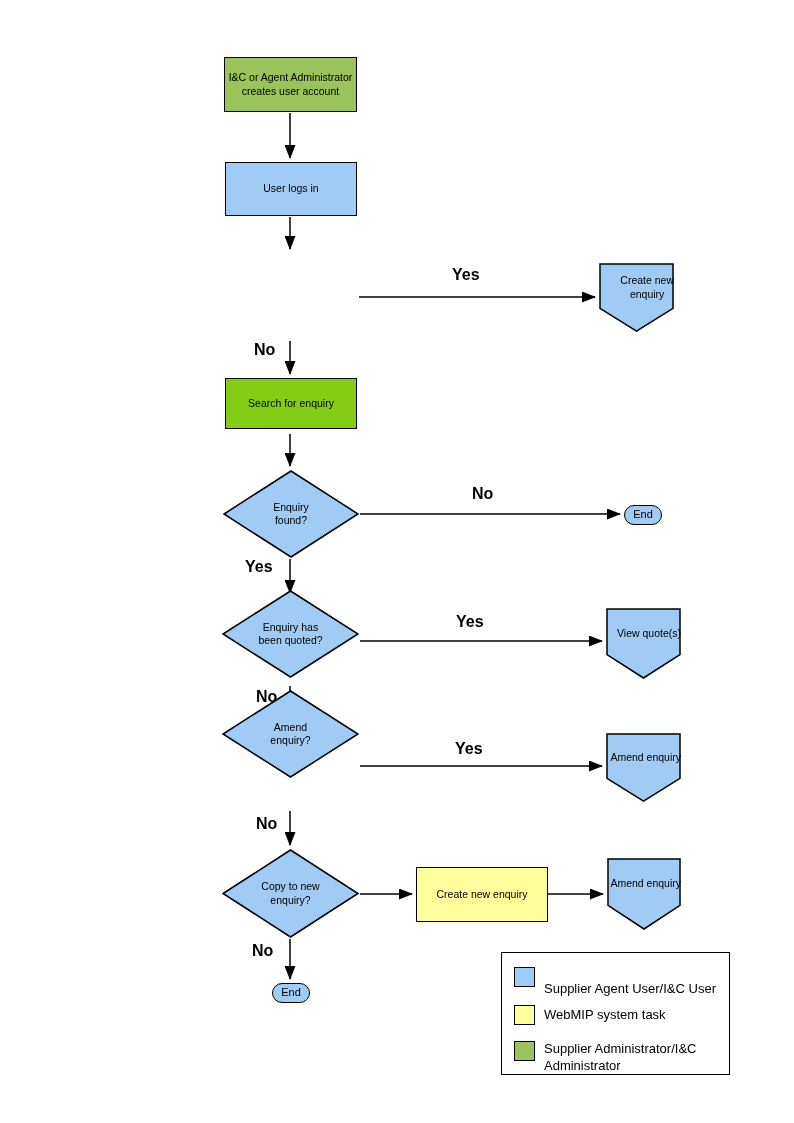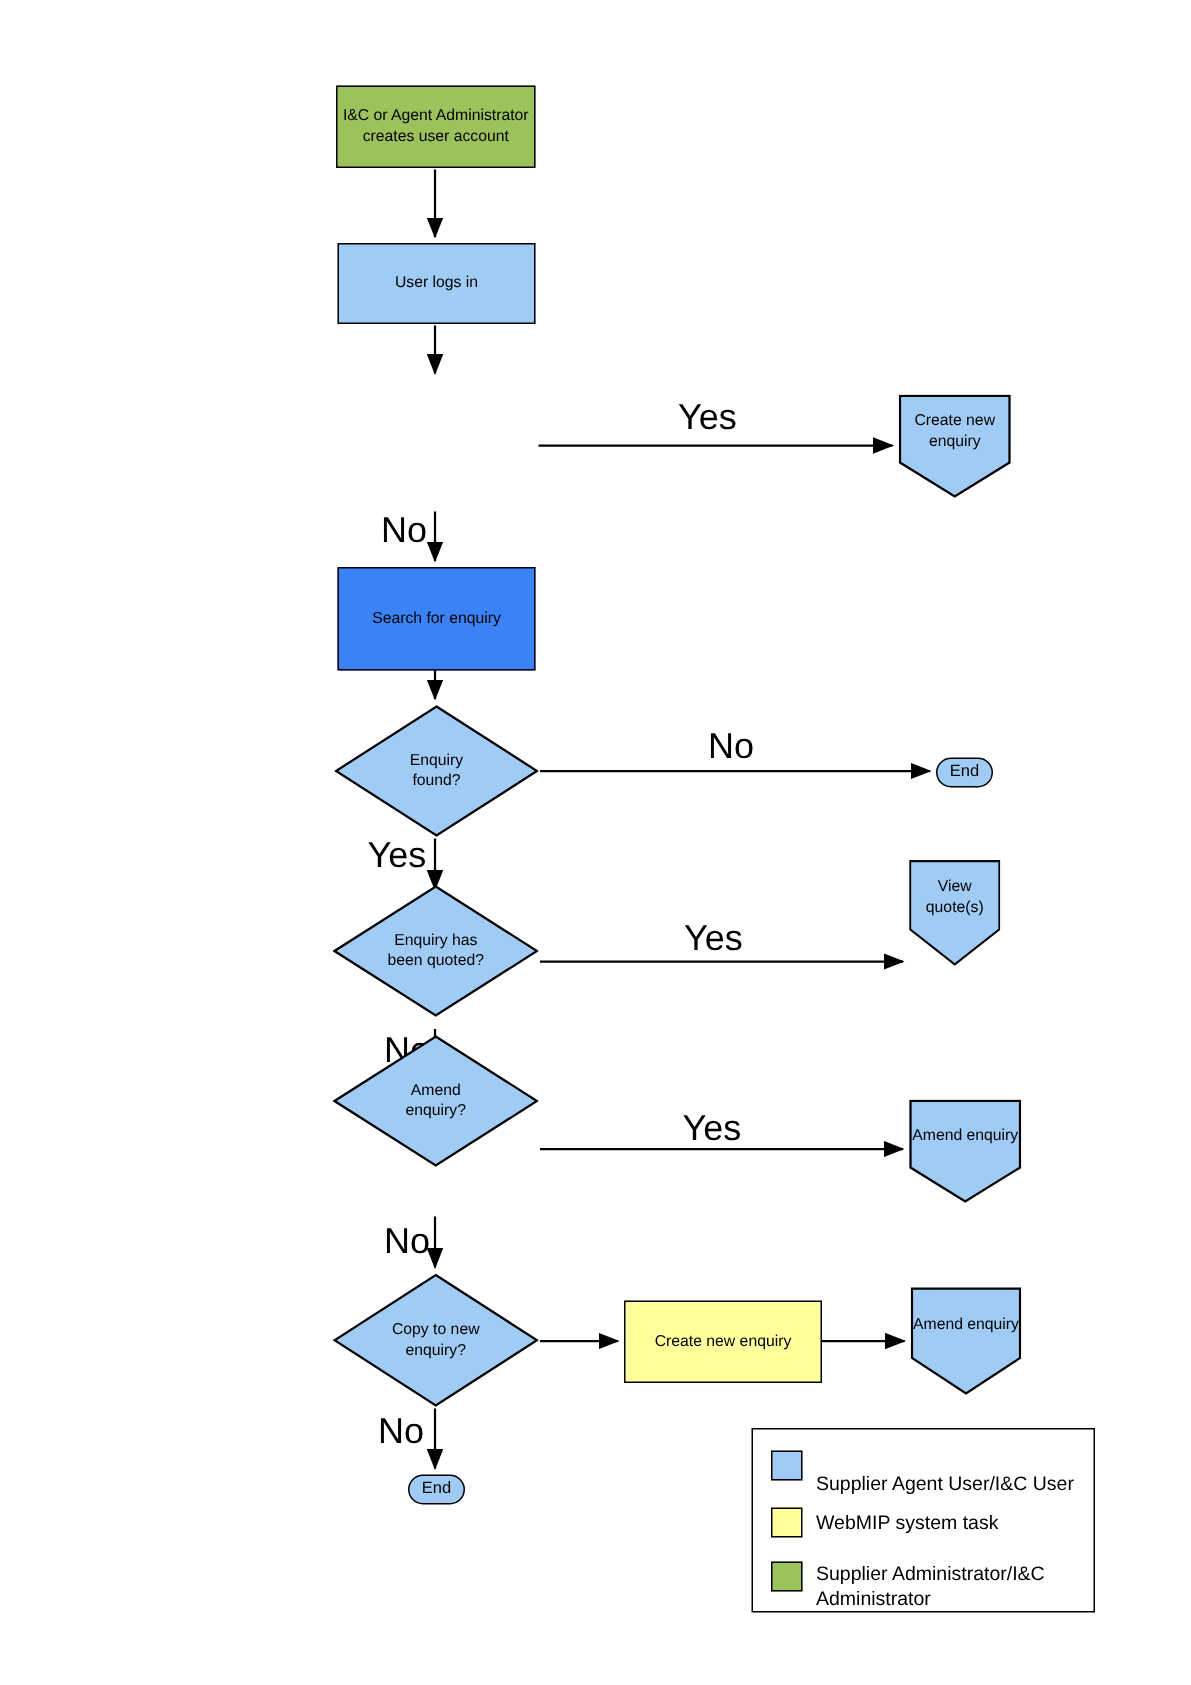--- a/index.html
+++ b/index.html
@@ -8,23 +8,23 @@
     font-family:"Liberation Sans", sans-serif;color:#000;
   }
   .connectors{position:absolute;left:0;top:0;}
   .shape{
     position:absolute;display:flex;align-items:center;justify-content:center;
     text-align:center;font-size:10.5px;line-height:1.25;box-sizing:border-box;
   }
   .shape .lbl{white-space:pre-line;position:relative;z-index:2;}
   .rect{border:1.5px solid #000;}
   .poly svg{position:absolute;left:0;top:0;width:100%;height:100%;z-index:1;}
-  .pent{padding-bottom:20px;}
+  .pent{padding-bottom:20px;justify-content:flex-end;}
   .terminator{border:1.5px solid #000;border-radius:10px;font-size:11px;}
-  .edge-label{position:absolute;font-size:24px;line-height:1;letter-spacing:0px;}
+  .edge-label{position:absolute;font-size:16px;line-height:1;letter-spacing:0px;font-weight:bold;}
   .legend{position:absolute;left:501px;top:952px;width:229px;height:123px;border:1.5px solid #000;box-sizing:border-box;}
   .legend .swatch{position:absolute;left:12px;width:21px;height:20px;border:1.5px solid #000;box-sizing:border-box;}
   .legend .ltext{position:absolute;left:42px;width:178px;font-size:13px;line-height:1.3;white-space:pre-line;}
 </style>
 </head>
 <body>
 
 <div class="page">
 
   <svg class="connectors" width="794" height="1123" viewBox="0 0 794 1123">
@@ -86,37 +86,37 @@
   </div>
 
   <div class="shape poly" style="left:222px;top:849px;width:137px;height:89px;">
     <svg viewBox="0 0 137 89" preserveAspectRatio="none">
         <polygon points="68.5,1 136,44.5 68.5,88 1,44.5" stroke="#000" stroke-width="1.5" fill="#A0CBF4"></polygon>
       </svg>
     <span class="lbl">Copy to new
 enquiry?</span>
   </div>
 
-  <div class="shape rect" style="left: 225px; top: 378px; width: 132px; height: 69px; background-color: #3b82f6;">
+  <div class="shape rect" style="left: 225px; top: 378px; width: 132px; height: 51px; background-color: #84cc16;">
     <span class="lbl">Search for enquiry</span>
   </div>
 
   <div class="shape rect" style="left: 416px; top: 867px; width: 132px; height: 55px; background-color: rgb(255, 255, 156);">
     <span class="lbl">Create new enquiry</span>
   </div>
 
   <div class="shape poly pent" style="left:599px;top:263px;width:75px;height:69px;">
     <svg viewBox="0 0 75 70" preserveAspectRatio="none">
         <polygon points="1,1 74,1 74,46 37.5,69 1,46" stroke="#000" stroke-width="1.5" fill="#A0CBF4"></polygon>
       </svg>
     <span class="lbl">Create new
 enquiry</span>
   </div>
 
-  <div class="shape poly pent" style="left:606px;top:573px;width:61px;height:71px;">
+  <div class="shape poly pent" style="left:606px;top:608px;width:75px;height:71px;">
     <svg viewBox="0 0 75 70" preserveAspectRatio="none">
         <polygon points="1,1 74,1 74,46 37.5,69 1,46" stroke="#000" stroke-width="1.5" fill="#A0CBF4"></polygon>
       </svg>
     <span class="lbl">View quote(s)</span>
   </div>
 
   <div class="shape poly pent" style="left:606px;top:733px;width:75px;height:69px;">
     <svg viewBox="0 0 75 70" preserveAspectRatio="none">
         <polygon points="1,1 74,1 74,46 37.5,69 1,46" stroke="#000" stroke-width="1.5" fill="#A0CBF4"></polygon>
       </svg>

